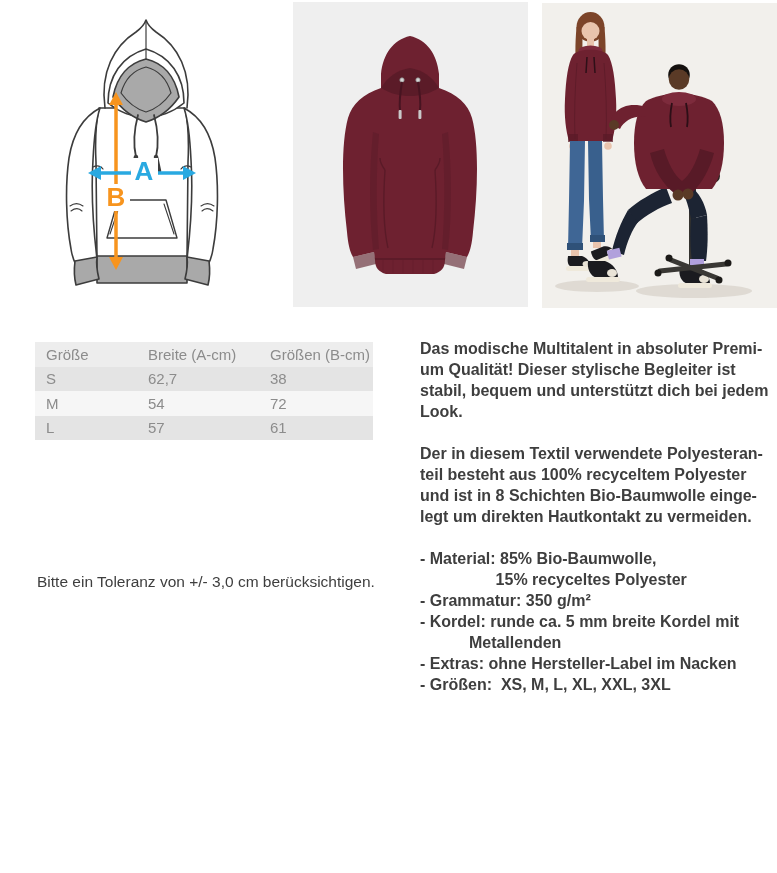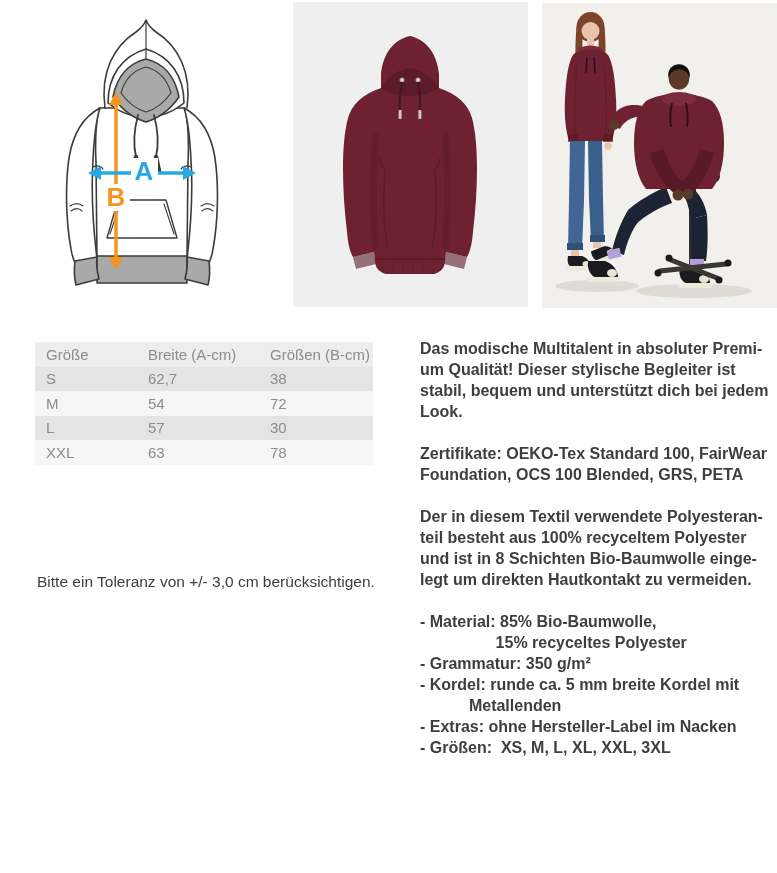--- a/index.html
+++ b/index.html
@@ -269,39 +269,32 @@
         <td>38</td>
       </tr>
       <tr>
         <td>M</td>
         <td>54</td>
         <td>72</td>
       </tr>
       <tr>
         <td>L</td>
         <td>57</td>
-        <td>30</td>
-      </tr>
-      <tr>
-        <td>XXL</td>
-        <td>63</td>
-        <td>78</td>
+        <td>61</td>
       </tr>
     </tbody>
   </table>
 
   <p class="tolerance">Bitte ein Toleranz von +/- 3,0 cm berücksichtigen.</p>
 
   <div class="description">
     <p>Das modische Multitalent in absoluter Premi-
 um Qualität! Dieser stylische Begleiter ist
 stabil, bequem und unterstützt dich bei jedem
 Look.</p>
-    <p>Zertifikate: OEKO-Tex Standard 100, FairWear
-Foundation, OCS 100 Blended, GRS, PETA</p>
     <p>Der in diesem Textil verwendete Polyesteran-
 teil besteht aus 100% recyceltem Polyester
 und ist in 8 Schichten Bio-Baumwolle einge-
 legt um direkten Hautkontakt zu vermeiden.</p>
     <p>- Material: 85% Bio-Baumwolle,
                  15% recyceltes Polyester
 - Grammatur: 350 g/m²
 - Kordel: runde ca. 5 mm breite Kordel mit
            Metallenden
 - Extras: ohne Hersteller-Label im Nacken

